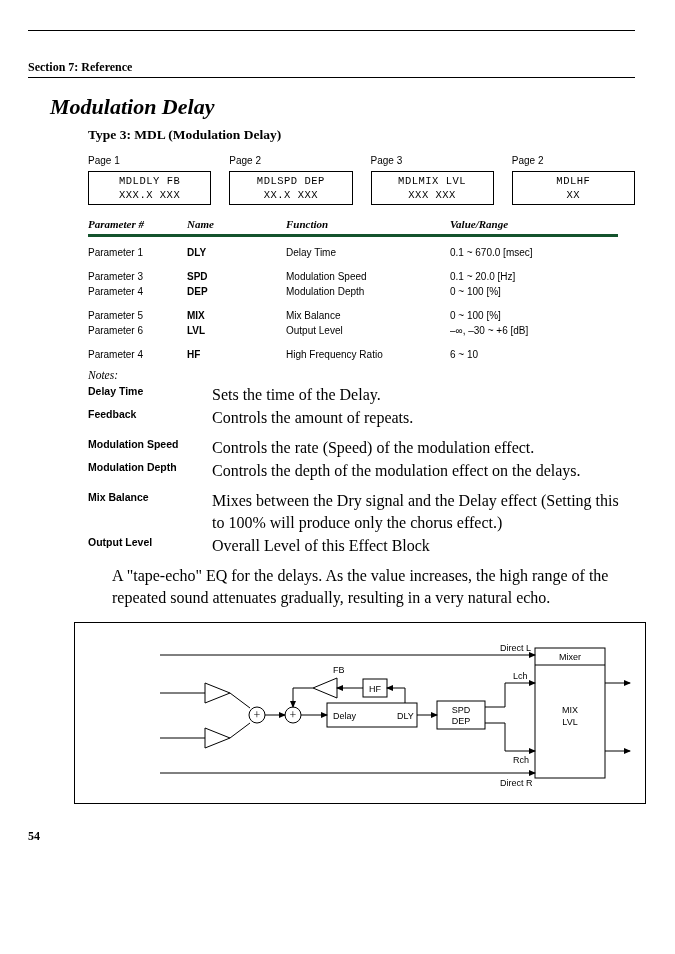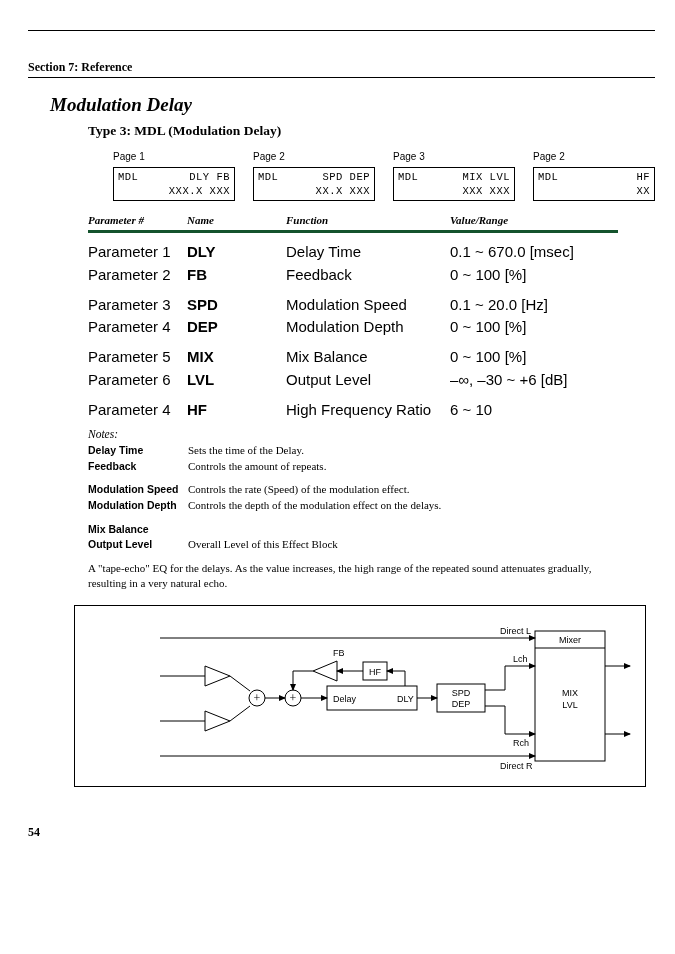--- a/index.html
+++ b/index.html
@@ -5,68 +5,68 @@
   body {
     background: #fff;
     font-family: "Times New Roman", Times, serif;
     color: #000;
     width: 675px;
     margin: 0 auto;
     font-size: 11.5px;
     line-height: 1.35;
   }
   .page {
-    padding: 30px 20px 20px 28px;
+    padding: 30px 40px 20px 28px;
   }
   .top-rule {
     border-top: 1px solid #000;
     margin-bottom: 28px;
   }
   .section-row {
     border-bottom: 1.5px solid #000;
     padding-bottom: 2px;
     margin-bottom: 14px;
     font-weight: bold;
     font-size: 12px;
   }
   h1.modtitle {
     font-family: "Times New Roman", serif;
     font-style: italic;
     font-weight: bold;
-    font-size: 19px;
+    font-size: 22px;
     margin: 0 0 4px 22px;
   }
   .intro {
     margin: 4px 10px 14px 78px;
   }
   h2.subtitle {
     font-weight: bold;
     font-size: 13.5px;
     margin: 0 0 10px 60px;
   }
   
   .pages {
     display: flex;
-    margin: 0 0 10px 85px;
+    margin: 0 0 10px 60px;
     gap: 18px;
   }
   .pcol { flex: 1; }
   .plabel {
     font-family: Arial, Helvetica, sans-serif;
     font-size: 10px;
     margin-bottom: 3px;
   }
   .lcd {
     border: 1.5px solid #000;
     padding: 2px 4px;
     height: 28px;
     font-family: "Courier New", monospace;
     font-size: 10.5px;
     letter-spacing: 0.5px;
-    display: flex; flex-direction: column; justify-content: space-between;
+    display: flex; flex-direction: column; justify-content: space-between; align-items: center;
   }
   .lcd .row { display: flex; justify-content: space-between; }
   
   table.params {
     border-collapse: collapse;
     margin: 8px 0 4px 60px;
     width: 530px;
   }
   table.params th {
     text-align: left;
@@ -74,49 +74,49 @@
     font-style: italic;
     font-weight: bold;
     border-bottom: 3px solid #14532d;
     padding: 2px 4px 3px 0;
     font-size: 11px;
   }
   table.params td {
     padding: 1px 4px 1px 0;
     vertical-align: top;
     font-family: Arial, Helvetica, sans-serif;
-    font-size: 15px;
+    font-size: 10px;
   }
   table.params td.num { font-family: Arial, sans-serif; }
   table.params td.name { font-weight: bold; }
   tr.gap td { height: 6px; }
   
   .notes {
     margin: 6px 0 0 60px;
     width: 540px;
   }
   .notes .nhead {
     font-style: italic;
     font-family: "Times New Roman", serif;
   }
   .nrow { display: flex; margin-bottom: 1px; }
   .nlab { width: 100px; font-weight: bold; font-family: Arial, sans-serif; font-size: 10.5px; flex-shrink:0;}
-  .ndesc { font-family: "Times New Roman", serif; font-size: 11px; }
+  .ndesc { font-family: "Times New Roman", serif; font-size: 16px; margin-left: 24px; }
   .ngap { height: 8px; }
   
   .diagram-wrap {
     margin: 14px 0 0 46px;
     border: 1px solid #000;
     width: 570px;
     height: 180px;
     position: relative;
   }
   .diagram-wrap svg { display:block; }
   .svglab { font-family: Arial, Helvetica, sans-serif; font-size: 9px; }
-  .pgnum { font-weight: bold; margin-top: 37px; font-size: 12px;}
+  .pgnum { font-weight: bold; margin-top: 24px; font-size: 12px;}
 </style>
 </head>
 <body>
 
 <div class="page">
   <div class="top-rule"></div>
   <div class="section-row">Section 7: Reference</div>
 
   <h1 class="modtitle">Modulation Delay</h1>
 
@@ -187,26 +187,20 @@
     </tr>
     <tr class="gap">
           <td colspan="4"></td>
         </tr>
     <tr>
           <td class="num">Parameter 1</td>
           <td class="name">DLY</td>
           <td>Delay Time</td>
           <td>0.1 ~ 670.0 [msec]</td>
         </tr>
-    <tr>
-          <td class="num">Parameter 2</td>
-          <td class="name">FB</td>
-          <td>Feedback</td>
-          <td>0 ~ 100 [%]</td>
-        </tr>
     <tr class="gap">
           <td colspan="4"></td>
         </tr>
     <tr>
           <td class="num">Parameter 3</td>
           <td class="name">SPD</td>
           <td>Modulation Speed</td>
           <td>0.1 ~ 20.0 [Hz]</td>
         </tr>
     <tr>
@@ -257,20 +251,21 @@
         <div class="nlab">Modulation Speed</div>
         <div class="ndesc">Controls the rate (Speed) of the modulation effect.</div>
       </div>
     <div class="nrow">
         <div class="nlab">Modulation Depth</div>
         <div class="ndesc">Controls the depth of the modulation effect on the delays.</div>
       </div>
     <div class="ngap"></div>
     <div class="nrow">
         <div class="nlab">Mix Balance</div>
+        <div class="ndesc">Mixes between the Dry signal and the Delay effect (Setting this to 100% will produce only the chorus effect.)</div>
       </div>
     <div class="nrow">
         <div class="nlab">Output Level</div>
         <div class="ndesc">Overall Level of this Effect Block</div>
       </div>
     <div class="ngap"></div>
     <div class="nrow">
         <div class="ndesc">A "tape-echo" EQ for the delays. As the value increases, the high range of the repeated sound attenuates gradually, resulting in a very natural echo.</div>
       </div>
   </div>

